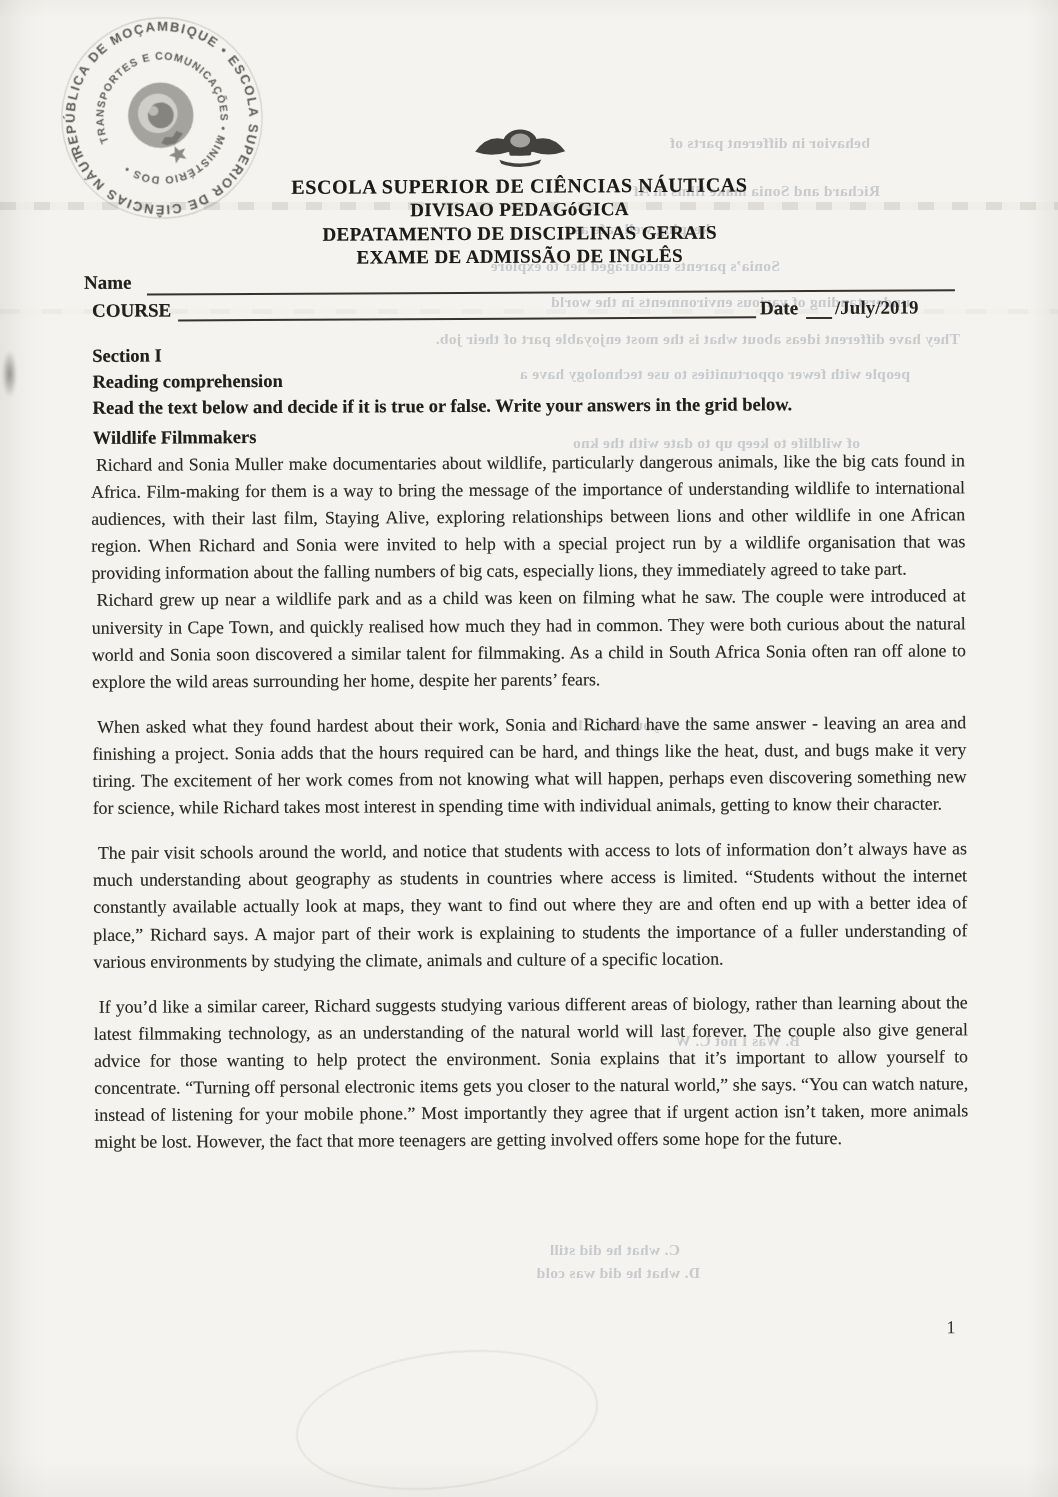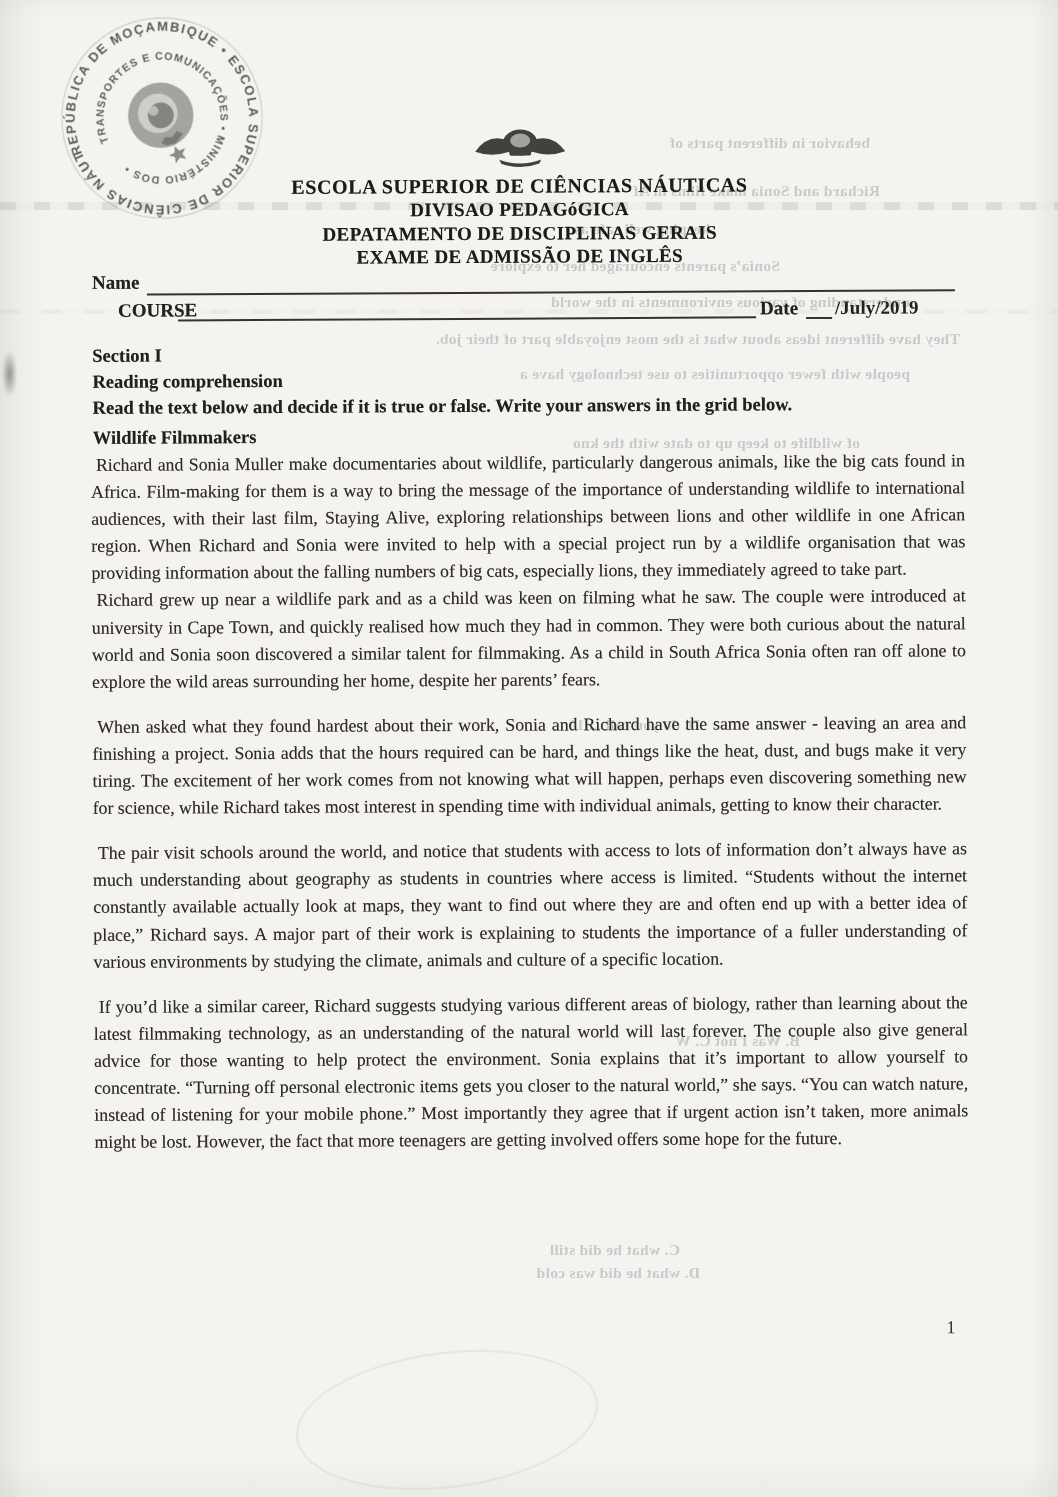--- a/index.html
+++ b/index.html
@@ -38,23 +38,23 @@
   
   .crest{position:absolute;left:470px;top:124px;width:102px;height:46px;opacity:.88;}
   
   .content{position:absolute;left:0;top:0;width:1058px;height:1497px;transform:rotate(-0.30deg);transform-origin:60px 300px;}
   .hdr{position:absolute;left:0;top:176px;width:1040px;text-align:center;font-weight:700;color:#1d1b17;
     text-shadow:.2px .2px .6px rgba(50,45,38,.5);}
   .hdr .l1{font-size:20px;letter-spacing:.6px;line-height:24px;}
   .hdr .l2,.hdr .l3,.hdr .l4{font-size:19px;letter-spacing:.4px;line-height:23.5px;}
   .lbl{font-weight:700;font-size:19px;color:#23211c;text-shadow:.2px .2px .5px rgba(50,45,38,.45);}
   .fline{position:absolute;border-bottom:2px solid #36332e;height:0;}
-  .name-lbl{position:absolute;left:92px;top:272px;}
+  .name-lbl{position:absolute;left:84px;top:272px;}
   .name-line{left:147px;width:808px;top:294px;}
-  .course-lbl{position:absolute;left:92px;top:300px;margin-left:26px;}
+  .course-lbl{position:absolute;left:92px;top:300px;}
   .course-line{left:178px;width:578px;top:320px;}
   .date-lbl{position:absolute;left:760px;top:301px;font-family:Liberation Serif, serif;}
   .date-line{left:806px;width:26px;top:321px;}
   .date-val{position:absolute;left:835px;top:301px;font-weight:700;font-size:19px;color:#23211c;}
   .sec{position:absolute;left:92px;top:343px;font-weight:700;font-size:18.5px;line-height:26px;color:#22201b;
     text-shadow:.2px .2px .5px rgba(50,45,38,.45);}
   .ptitle{position:absolute;left:92px;top:428px;font-weight:700;font-size:18.5px;color:#22201b;
     text-shadow:.2px .2px .5px rgba(50,45,38,.45);}
   .passage{position:absolute;left:90px;top:452px;width:874px;font-size:17.8px;line-height:27.1px;
     text-align:justify;color:#2d2a24;text-shadow:.2px .2px .55px rgba(60,55,45,.45);}

